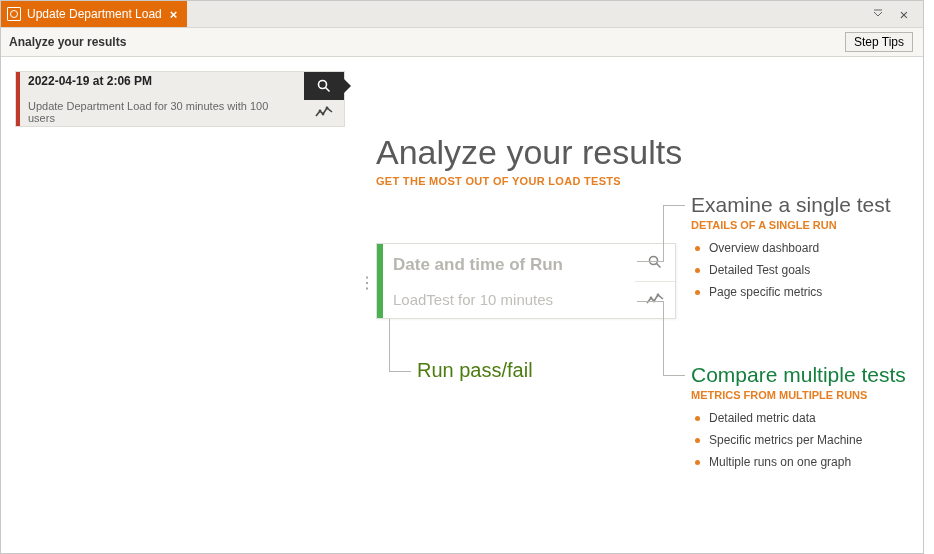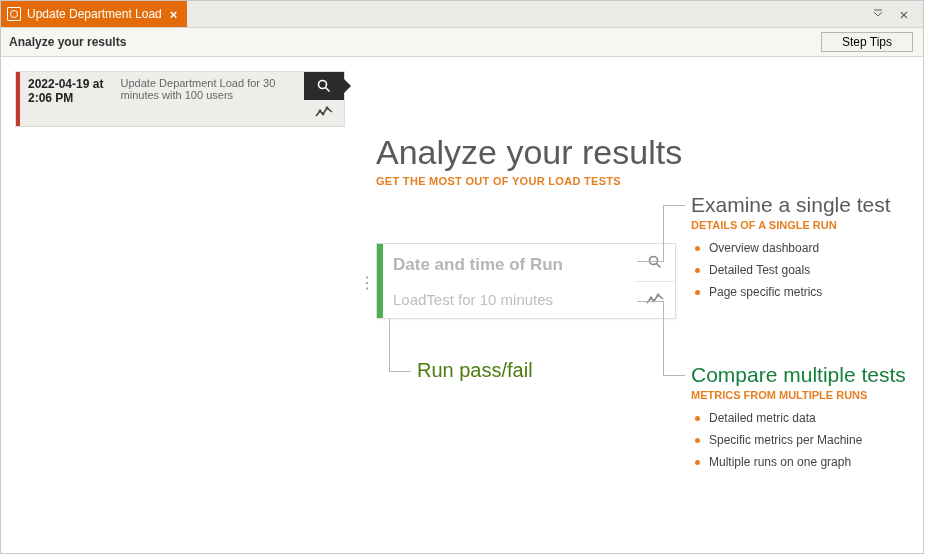--- a/index.html
+++ b/index.html
@@ -75,21 +75,21 @@
     display:flex; align-items:center;
     padding: 0 10px 0 8px;
     font-weight: 600;
     font-size: 12px;
     color: #333;
   }
   .subheader .spacer { flex:1; }
   .btn-step-tips {
     background: #f4f3f0;
     border:1px solid #b8b6b0;
-    padding: 2px 20px;
+    padding: 2px 8px;
     font-size: 12px;
     cursor:pointer;
   }
   
   .main {
     flex:1;
     background:#fff;
     position: relative;
     overflow:hidden;
   }
@@ -100,21 +100,21 @@
     background:#eeedea;
     border:1px solid #dedcd7;
     display:flex;
   }
   .run-card .status-bar {
     width:4px; background:#c0392b;
   }
   .run-card .run-text {
     flex:1;
     padding: 5px 8px 5px 8px;
-    display:flex; justify-content:center;
+    display:flex; flex-direction:column; justify-content:center;
     gap:12px;
   }
   .run-card .run-date {
     font-weight:700; font-size:12px; color:#222;
   }
   .run-card .run-desc {
     font-size:11px; color:#666;
   }
   .run-card .run-actions {
     width:40px;

